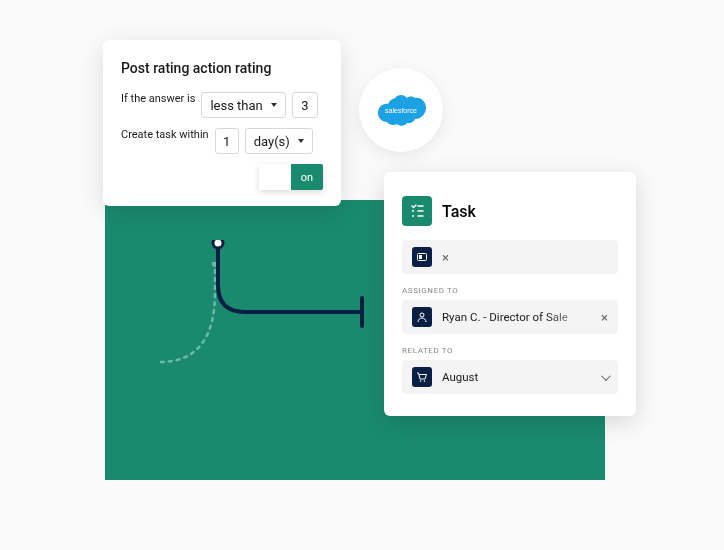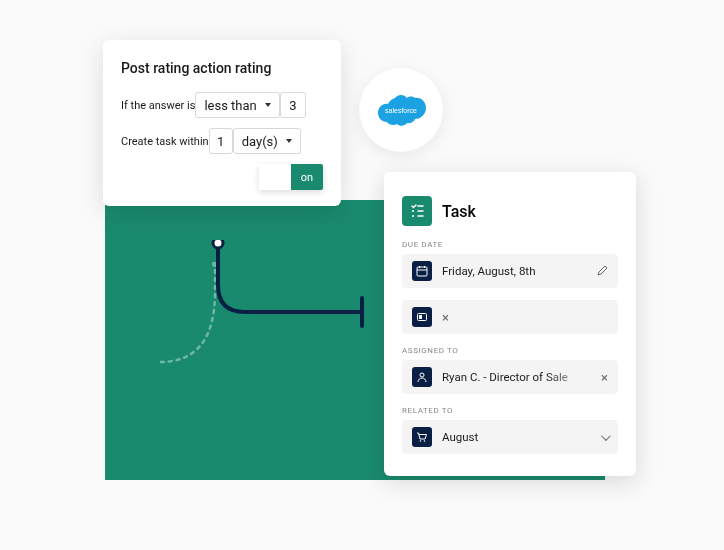--- a/index.html
+++ b/index.html
@@ -70,22 +70,21 @@
     font-size: 12px;
     color: #1a1a1a;
   }
   .survey-card h3 {
     font-size: 14px;
     font-weight: 500;
     margin-bottom: 16px;
   }
   .survey-row {
     display: flex;
-    align-items: center;
-    gap: 0;
+    gap: 6px;
     margin-bottom: 10px;
     font-size: 11px;
   }
   .survey-row .lbl { flex: 0 0 auto; }
   .mini-field {
     border: 1px solid #d8d8d8;
     border-radius: 3px;
     height: 26px;
     display: inline-flex;
     align-items: center;
@@ -274,39 +273,20 @@
         <line x1="9" y1="3" x2="14" y2="3" stroke="#fff" stroke-width="1.5" stroke-linecap="round"></line>
         <circle cx="4" cy="8" r="1" fill="#fff"></circle>
         <line x1="9" y1="8" x2="14" y2="8" stroke="#fff" stroke-width="1.5" stroke-linecap="round"></line>
         <circle cx="4" cy="13" r="1" fill="#fff"></circle>
         <line x1="9" y1="13" x2="14" y2="13" stroke="#fff" stroke-width="1.5" stroke-linecap="round"></line>
       </svg>
     </div>
     <h3>Task</h3>
   </div>
 
-  <div class="field-group">
-    <div class="field-label">DUE DATE</div>
-    <div class="field-box">
-      <div class="leading">
-        <svg width="12" height="12" viewBox="0 0 12 12">
-            <rect x="1" y="2" width="10" height="9" rx="1" stroke="#fff" fill="none"></rect>
-            <line x1="1" y1="5" x2="11" y2="5" stroke="#fff"></line>
-            <line x1="3.5" y1="1" x2="3.5" y2="3" stroke="#fff"></line>
-            <line x1="8.5" y1="1" x2="8.5" y2="3" stroke="#fff"></line>
-          </svg>
-      </div>
-      <div class="value">Friday, August, 8th</div>
-      <div class="trailing">
-        <svg width="12" height="12" viewBox="0 0 12 12">
-            <path d="M2 10l1-3 6-6 2 2-6 6-3 1z" stroke="#666" fill="none" stroke-width="1"></path>
-          </svg>
-      </div>
-    </div>
-  </div>
 
   <div class="field-group">
     <div class="field-box">
       <div class="leading">
         <svg width="12" height="12" viewBox="0 0 12 12">
             <rect x="1.5" y="2.5" width="9" height="7" rx="1" stroke="#fff" fill="none"></rect>
             <rect x="3" y="4" width="3" height="4" fill="#fff"></rect>
           </svg>
       </div>
       <div class="trailing">

